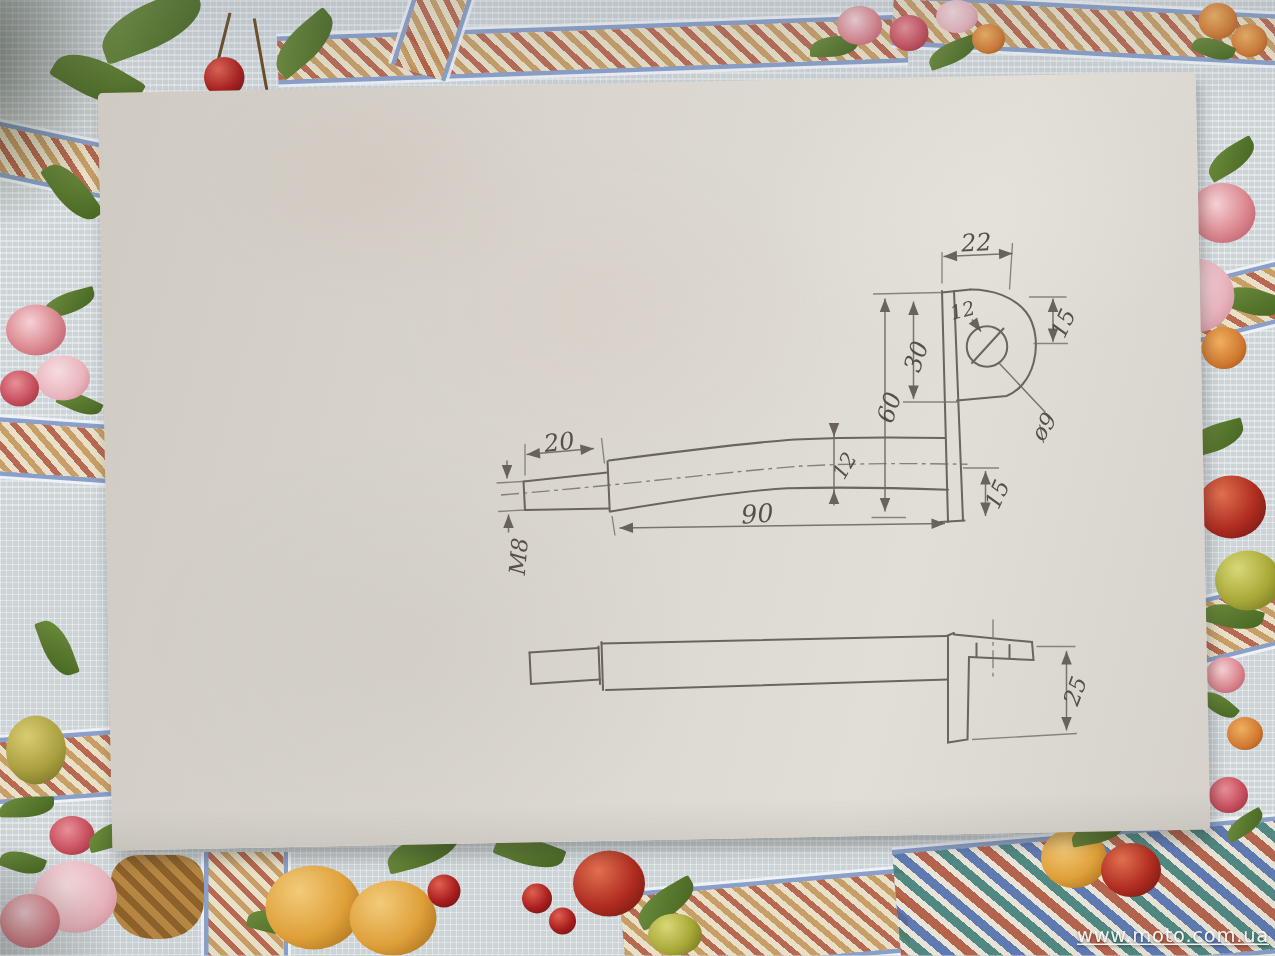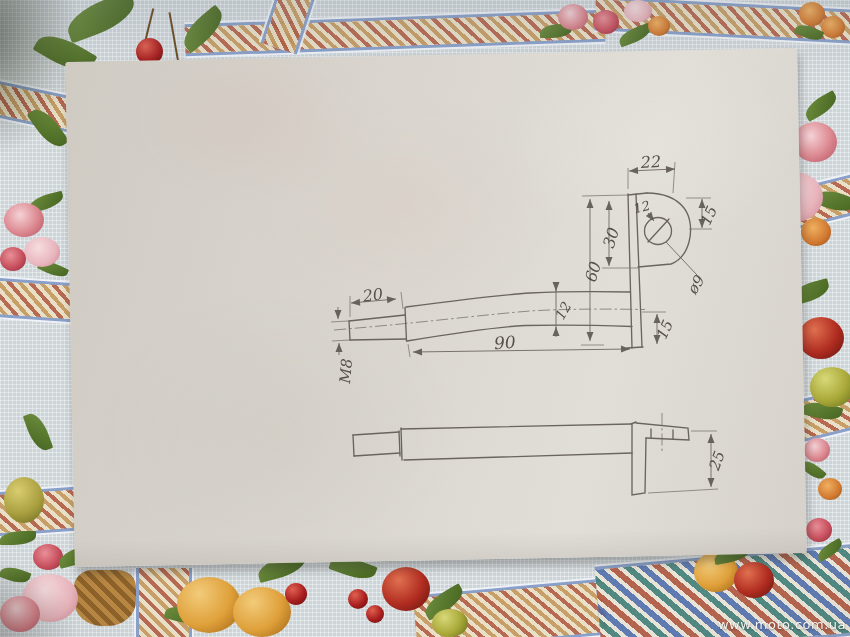--- a/index.html
+++ b/index.html
@@ -59,21 +59,21 @@
   .part{stroke:#615b53;stroke-width:1.35;fill:none;stroke-linecap:round;opacity:.92;}
   .diml{stroke:#6e6861;stroke-width:1;fill:none;opacity:.9;}
   .ext{stroke:#767069;stroke-width:.9;fill:none;opacity:.82;}
   .cl{stroke:#6e6861;stroke-width:.9;fill:none;stroke-dasharray:12 3 2.5 3;opacity:.8;}
   .dim{font-family:"DejaVu Serif",serif;font-style:italic;fill:#4e4840;opacity:.94;}
   
   .tint{position:absolute;inset:0;z-index:4;pointer-events:none;
     background:radial-gradient(120% 105% at 50% 45%, rgba(0,0,0,0) 55%, rgba(70,65,52,.2) 100%);}
   .watermark{position:absolute;right:4px;top:617px;z-index:5;
     font-size:13px;letter-spacing:.5px;color:rgba(250,250,248,.95);
-    text-shadow:0 1px 2px rgba(0,0,0,.45);}
+    text-shadow:0 1px 2px rgba(0,0,0,.45);text-decoration:underline;}
 </style>
 </head>
 <body>
 
 <div class="cloth">
 
   <div class="band" style="left:185px;top:20px;width:420px;height:26px;transform:rotate(-2deg);"></div>
   <div class="band" style="left:595px;top:6px;width:260px;height:28px;transform:rotate(3deg);"></div>
   <div class="band vert" style="left:272px;top:-10px;width:32px;height:60px;transform:rotate(18deg);"></div>
   <div class="band" style="left:-8px;top:92px;width:86px;height:30px;transform:rotate(12deg);"></div>

